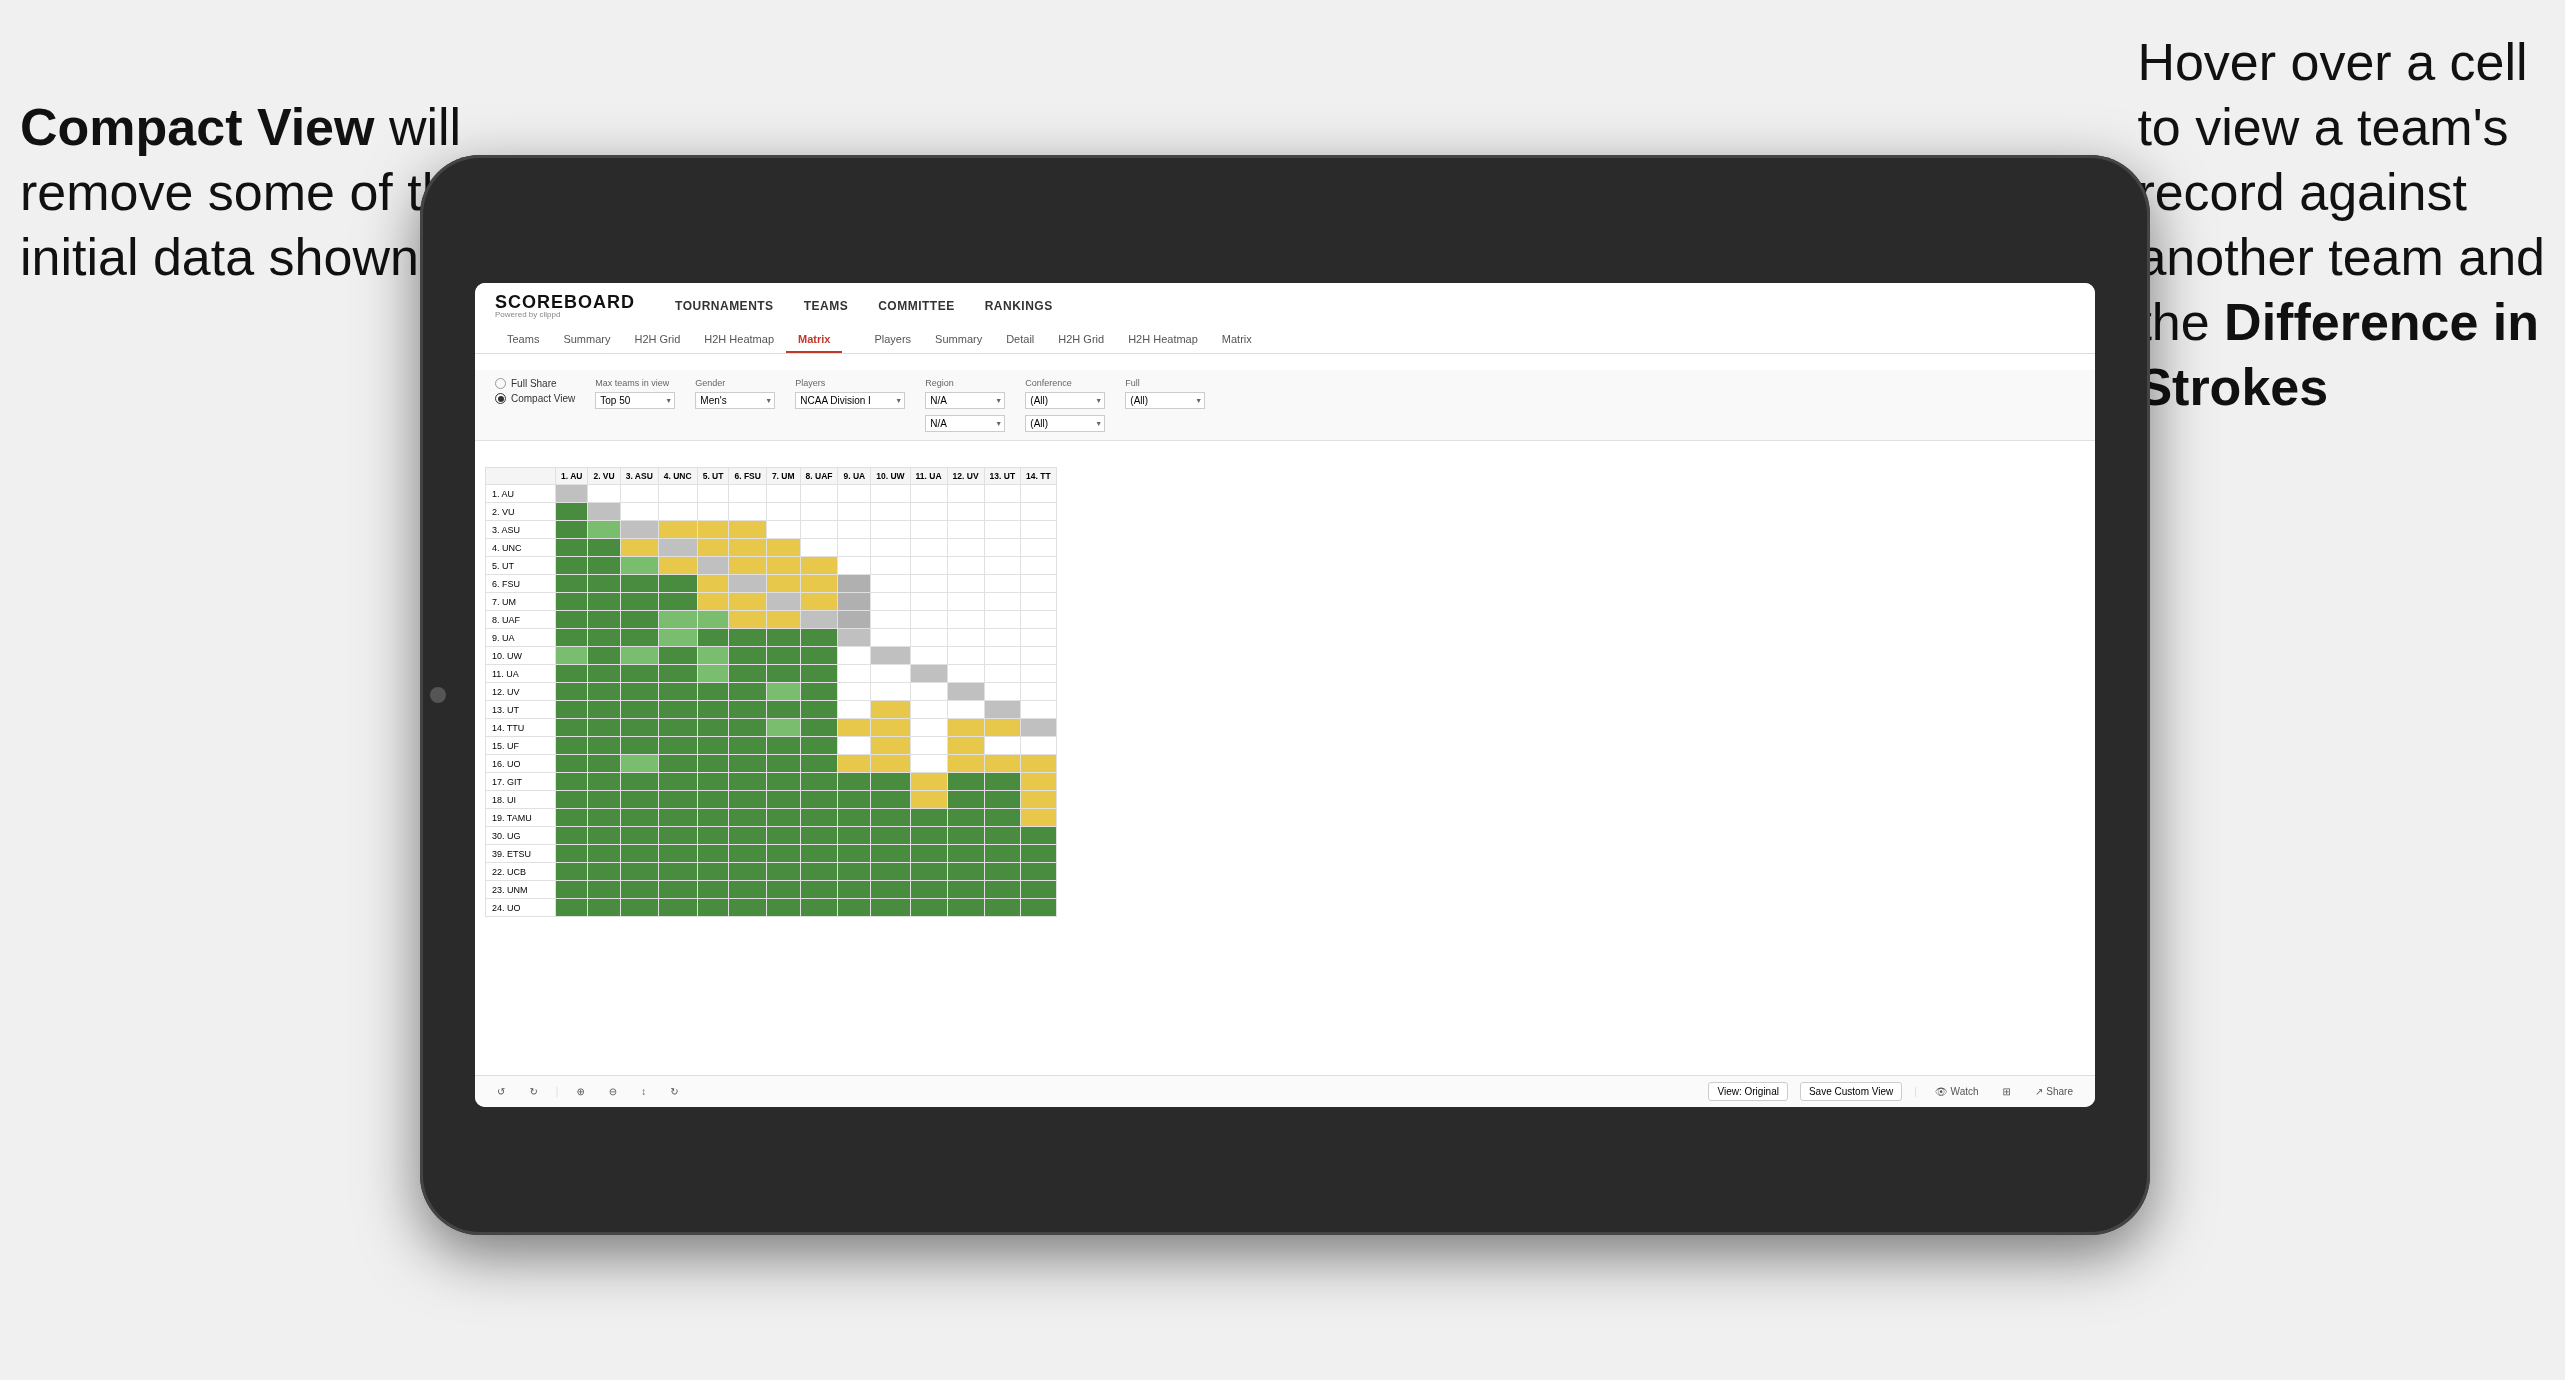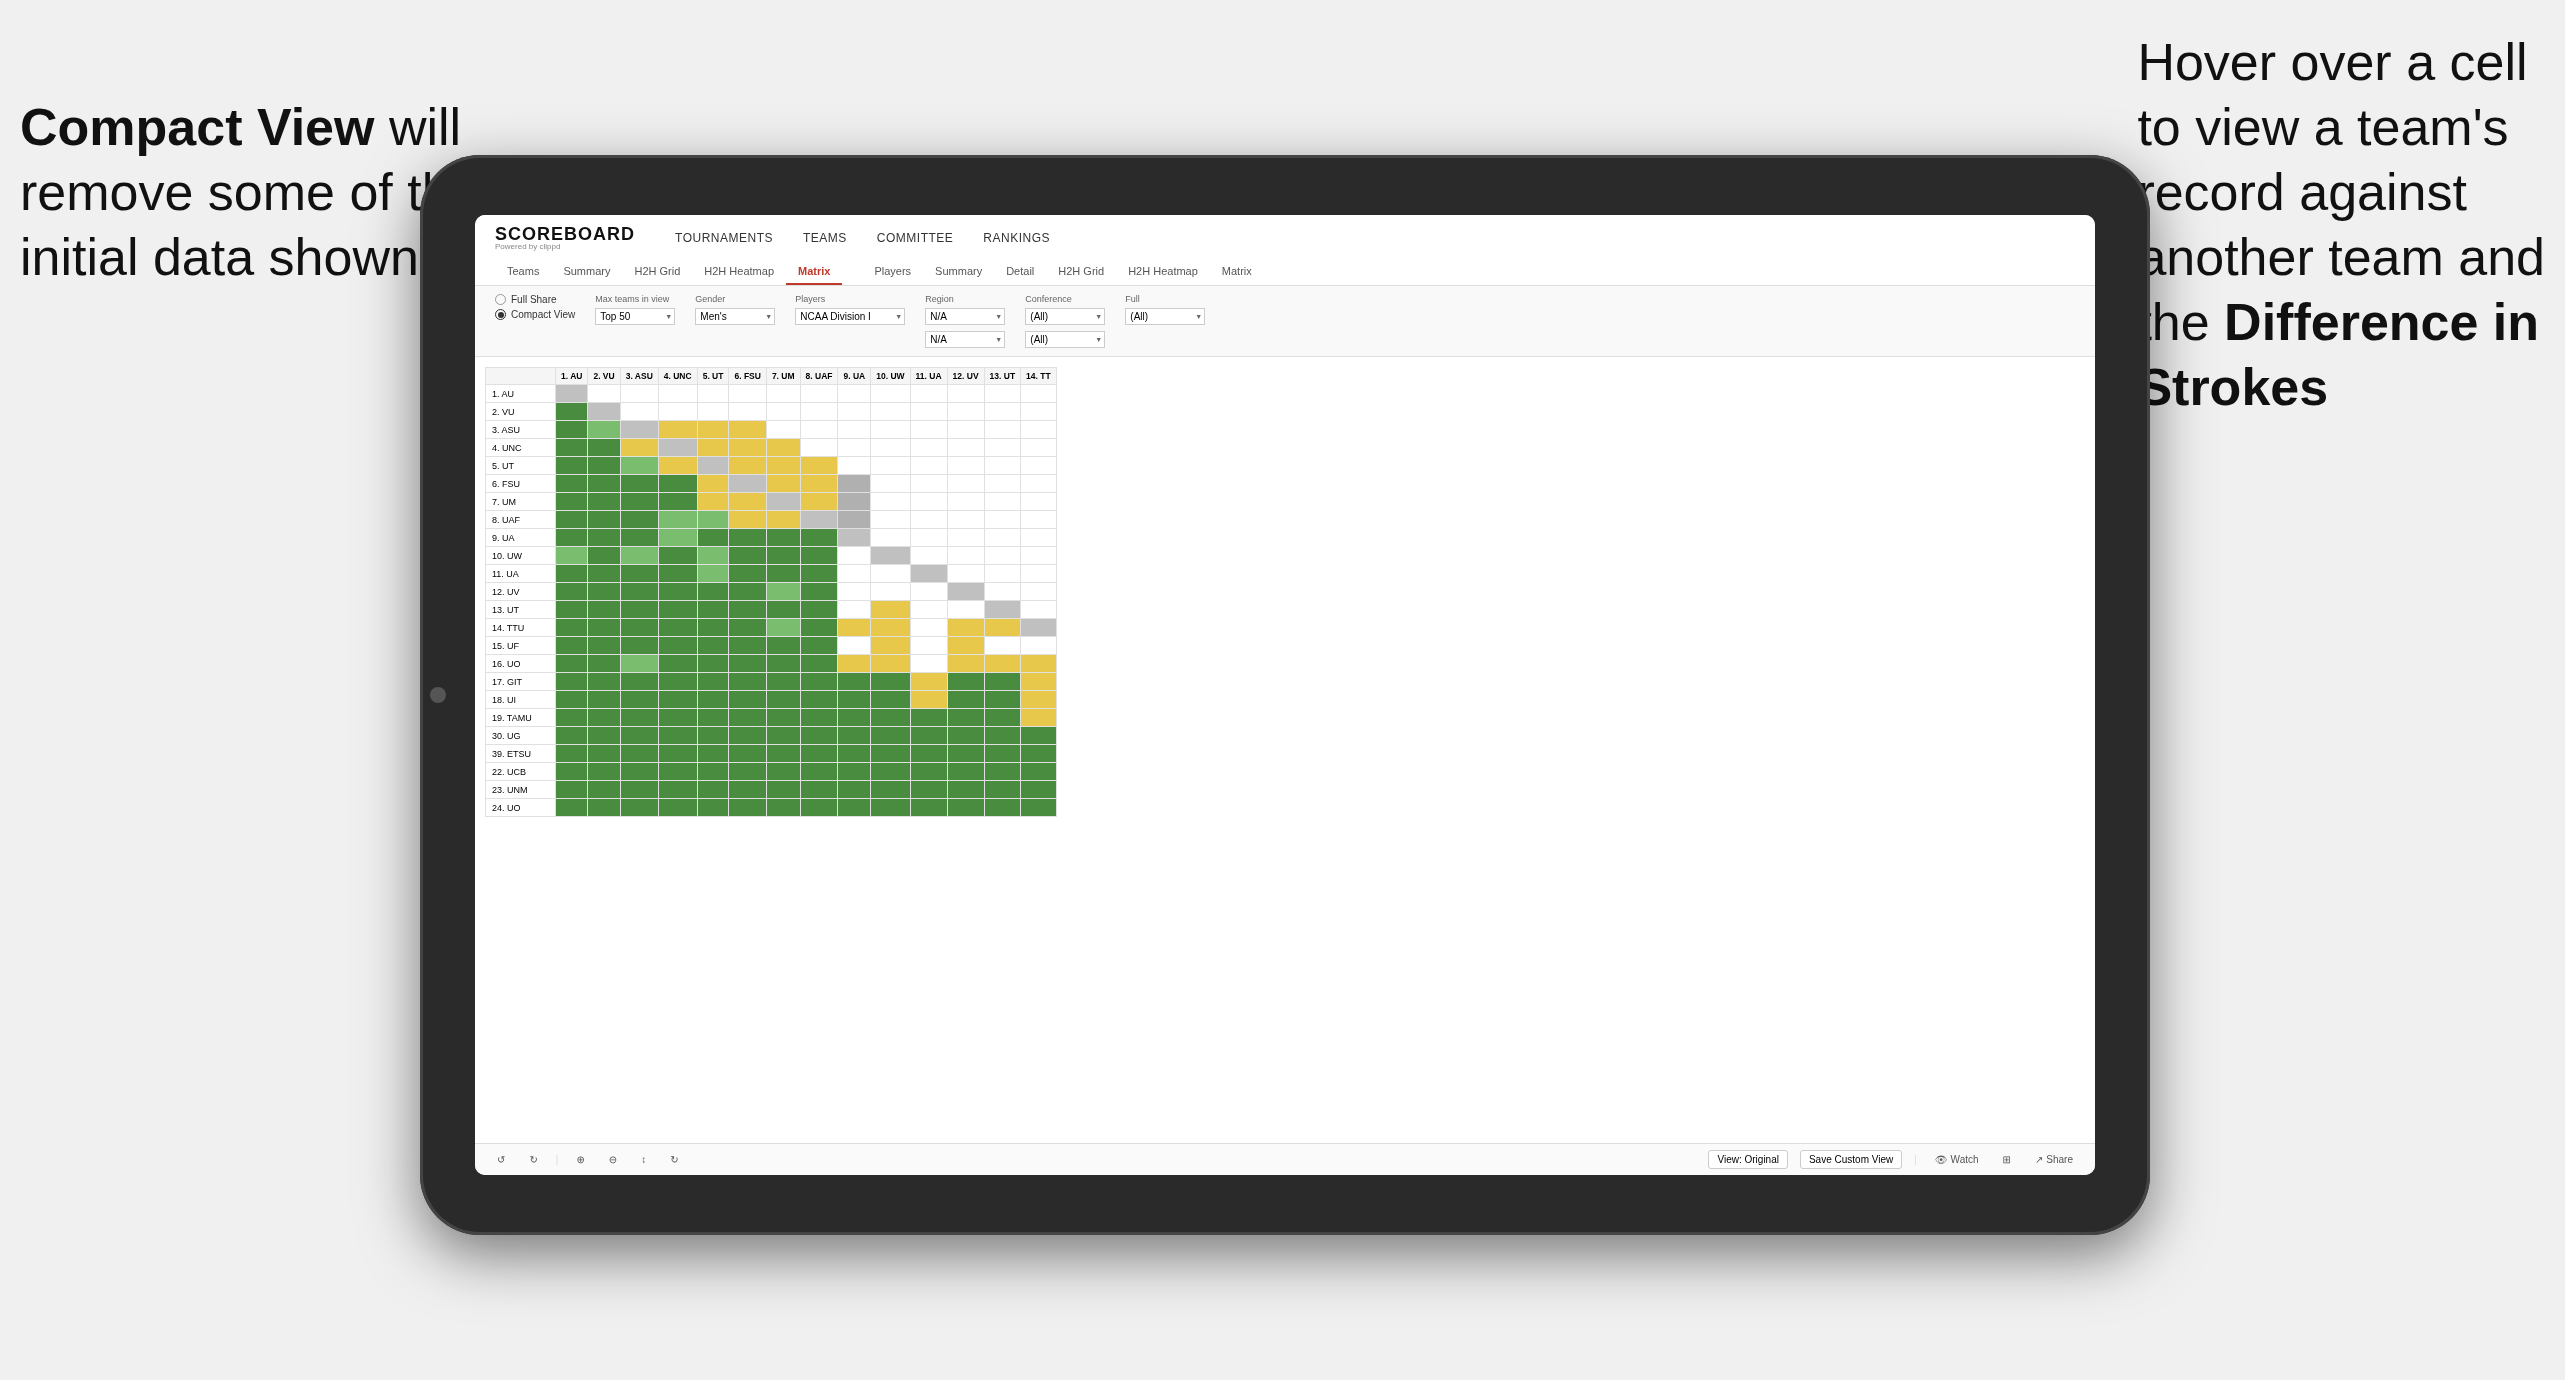--- a/index.html
+++ b/index.html
@@ -55,26 +55,27 @@
       background: #2a2a2a;
       border-radius: 60px;
       box-shadow: 0 20px 60px rgba(0,0,0,0.5), inset 0 0 0 3px #444;
       display: flex;
       align-items: center;
       justify-content: center;
     }
 
     .tablet-screen {
       width: 1620px;
-      height: 960px;
+      height: 824px;
       background: #fff;
       border-radius: 10px;
       overflow: hidden;
       display: flex;
       flex-direction: column;
+      gap: 16px;
     }
 
     
     .tablet-frame::before {
       content: '';
       position: absolute;
       left: 10px;
       top: 50%;
       transform: translateY(-50%);
       width: 16px;
@@ -113,21 +114,21 @@
     }
     .nav-links {
       display: flex;
       gap: 30px;
     }
     .nav-link {
       font-size: 12px;
       color: #333;
       text-transform: uppercase;
       letter-spacing: 0.5px;
-      font-weight: 400;
+      font-weight: 700;
       cursor: pointer;
       padding: 4px 0;
     }
 
     .sub-nav {
       display: flex;
       gap: 0;
     }
     .sub-nav-item {
       font-size: 11px;

